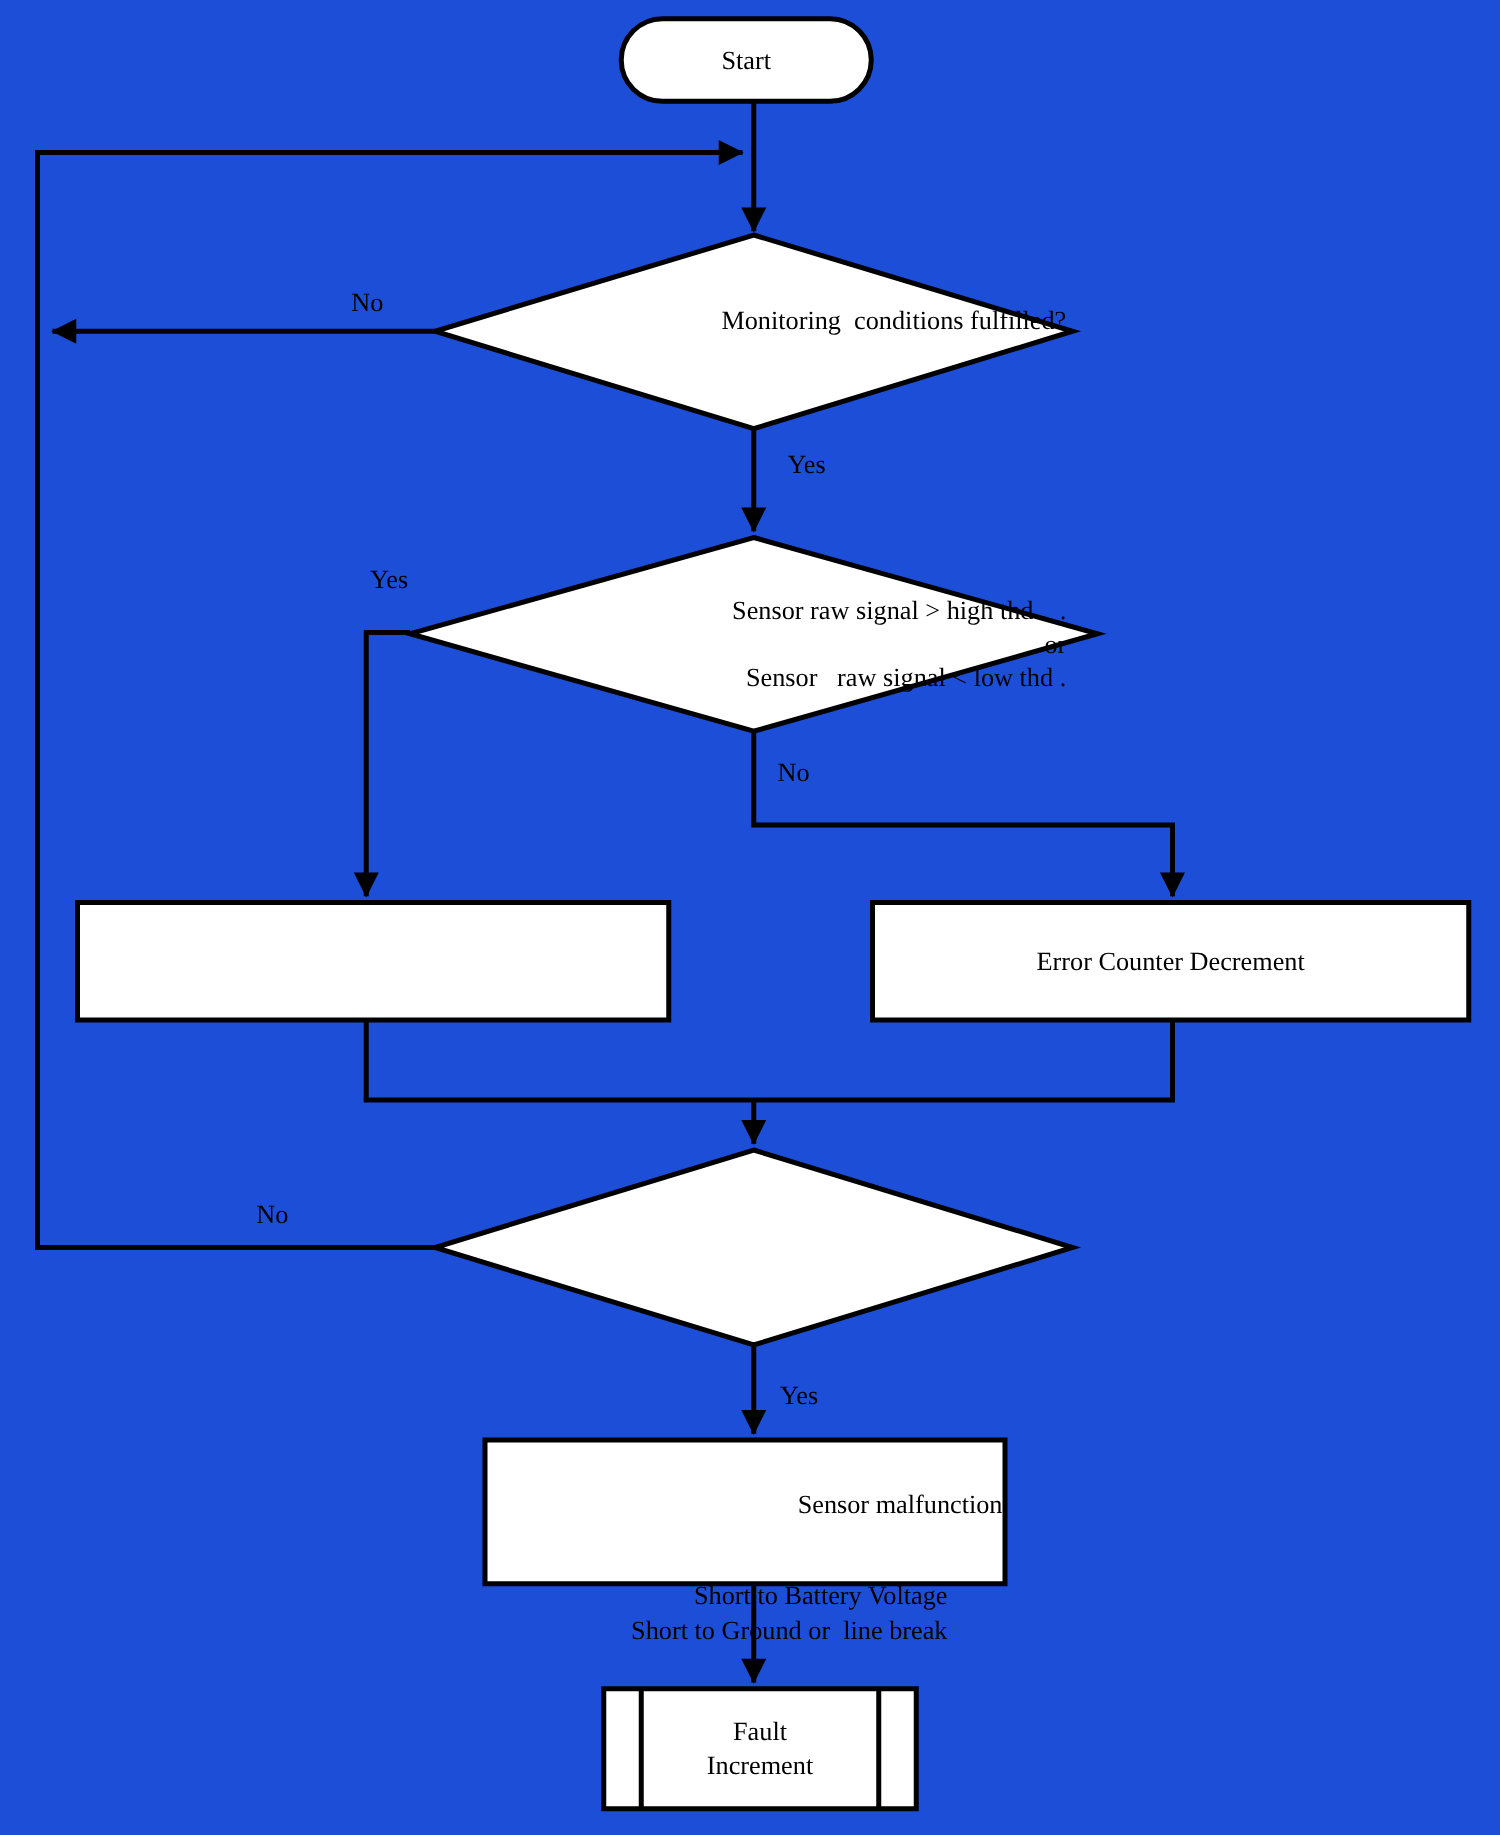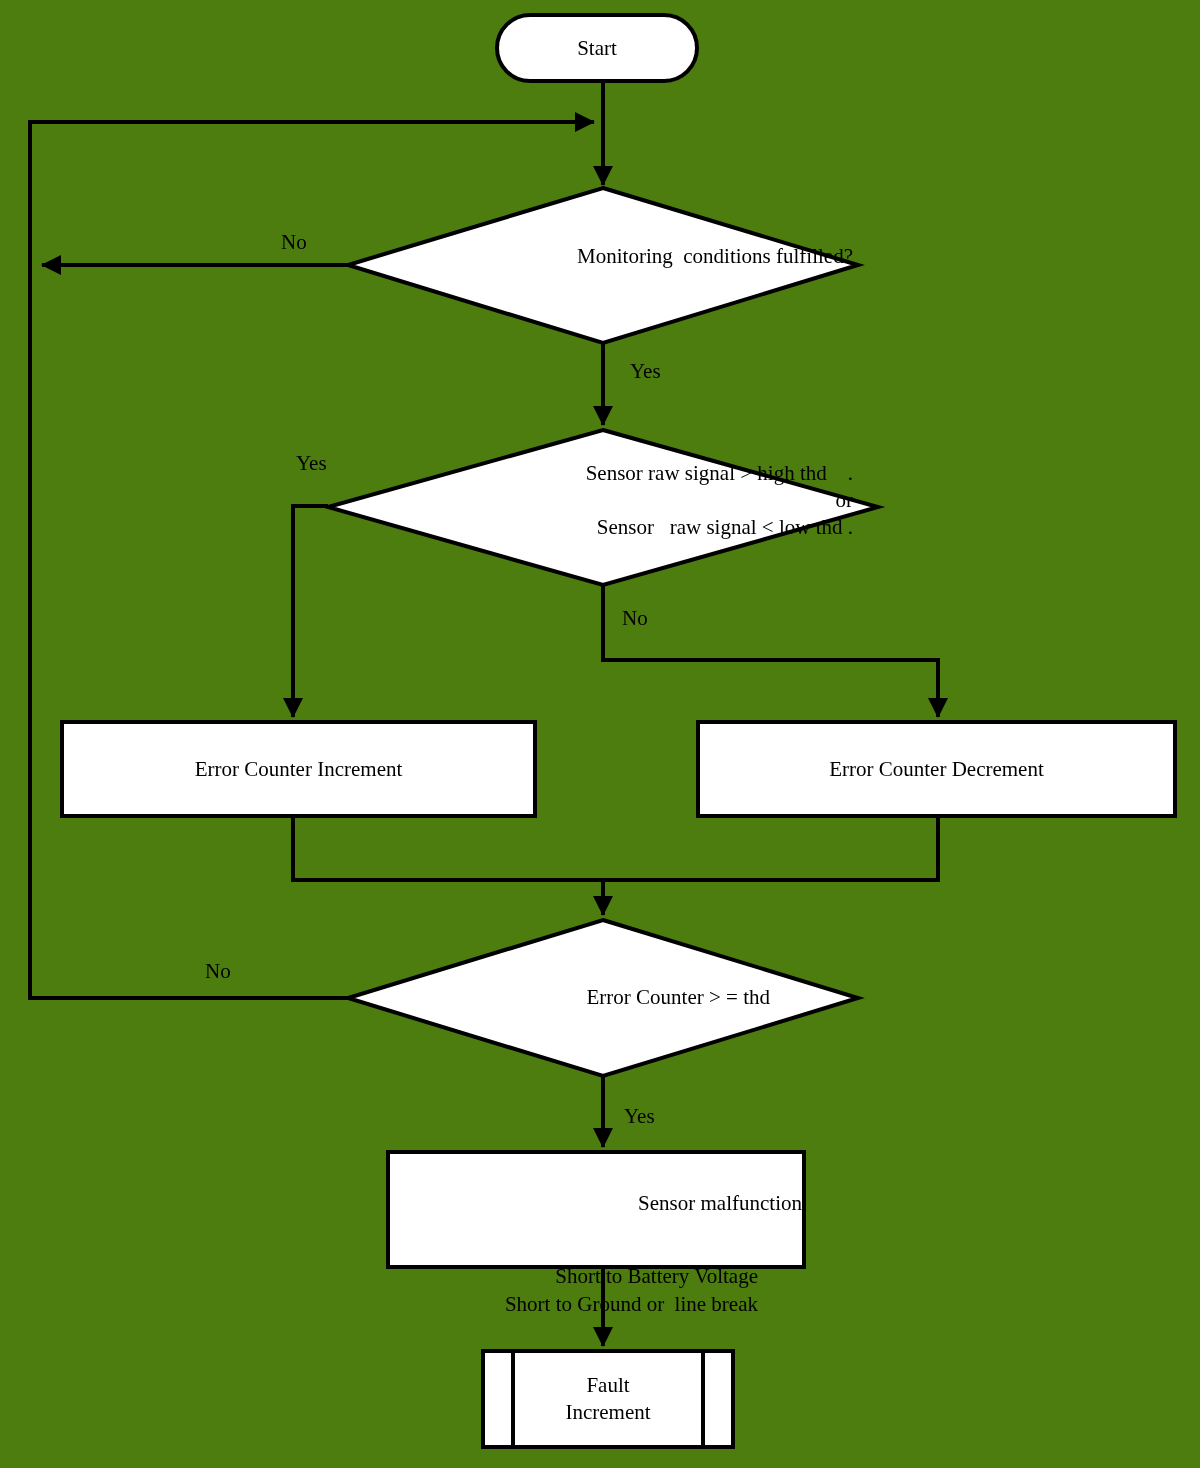--- a/index.html
+++ b/index.html
@@ -4,21 +4,21 @@
 <style>
   html, body {
     margin: 0;
     padding: 0;
     background: #ffffff;
   }
   .canvas {
     position: relative;
     width: 1200px;
     height: 1468px;
-    background: #4d7c0f;
+    background: #1d4ed8;
     font-family: "Liberation Serif", "DejaVu Serif", serif;
     color: #000000;
     overflow: hidden;
   }
   .canvas svg {
     position: absolute;
     left: 0;
     top: 0;
   }
   .lbl {
@@ -99,33 +99,31 @@
   </svg>
 
   <div class="lbl flexcenter" style="left:497px; top:15px; width:200px; height:66px;">Start</div>
 
   <div class="lbl center" style="left:353px; top:243px; width:500px;">Monitoring  conditions fulfilled?</div>
 
   <div class="lbl" style="left:281px; top:229px;">No</div>
 
   <div class="lbl" style="left:630px; top:358px;">Yes</div>
 
-  <div class="lbl center" style="left:353px; top:460px; width:500px;">Sensor raw signal &gt; high thd    .
+  <div class="lbl center" style="left:353px; top:475px; width:500px;">Sensor raw signal &gt; high thd    .
 or
 Sensor   raw signal &lt; low thd .</div>
 
   <div class="lbl" style="left:296px; top:450px;">Yes</div>
 
   <div class="lbl" style="left:622px; top:605px;">No</div>
 
-  <div class="lbl flexcenter" style="left:62px; top:722px; width:473px; height:94px;">Error Counter Increment</div>
 
   <div class="lbl flexcenter" style="left:698px; top:722px; width:477px; height:94px;">Error Counter Decrement</div>
 
-  <div class="lbl center" style="left:340px; top:984px; width:430px;">Error Counter &gt; = thd</div>
 
   <div class="lbl" style="left:205px; top:958px;">No</div>
 
   <div class="lbl" style="left:624px; top:1103px;">Yes</div>
 
   <div class="lbl center" style="left:390px; top:1158px; width:412px; line-height:26px;margin-top:32px;">Sensor malfunction</div>
 
   <div class="lbl center" style="left:390px; top:1262px; width:368px; line-height:28px;">Short to Battery Voltage
 Short to Ground or  line break</div>
 

